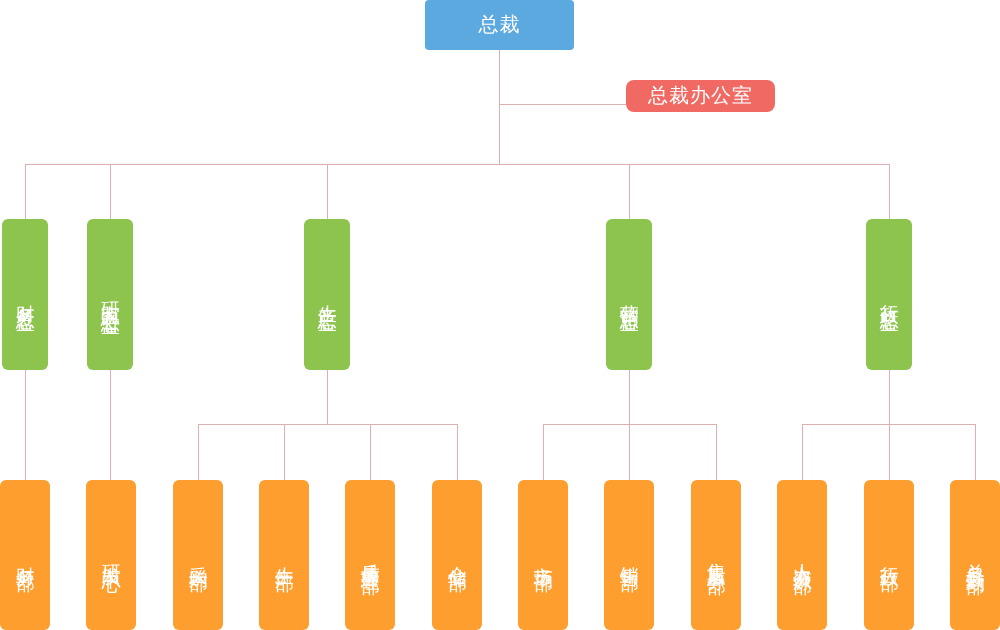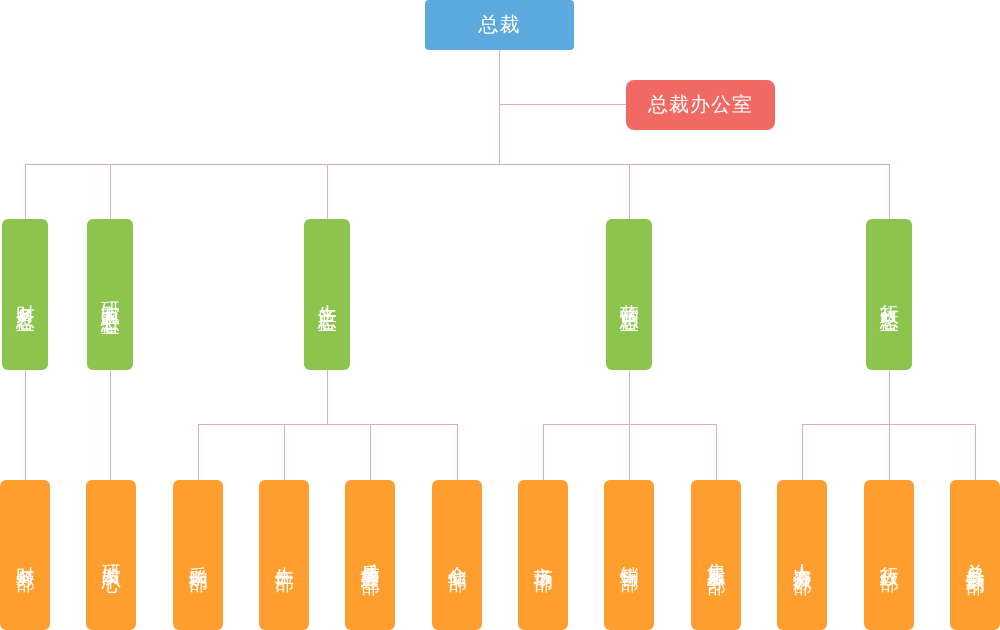--- a/index.html
+++ b/index.html
@@ -96,21 +96,21 @@
   <div class="conn v" style="left:716px; top:424px; height:56px;"></div>
 
   <div class="conn v" style="left:889px; top:370px; height:55px;"></div>
   <div class="conn h" style="left:802px; top:424px; width:173px;"></div>
   <div class="conn v" style="left:802px; top:424px; height:56px;"></div>
   <div class="conn v" style="left:889px; top:424px; height:56px;"></div>
   <div class="conn v" style="left:975px; top:424px; height:56px;"></div>
 
   <div class="node horizontal level-ceo" style="left:425px; top:0px; width:149px; height:50px;">总裁</div>
 
-  <div class="node horizontal level-office" style="left:626px; top:80px; width:149px; height:50px;">总裁办公室</div>
+  <div class="node horizontal level-office" style="left:626px; top:80px; width:149px; height:32px;">总裁办公室</div>
 
   <div class="node vertical level-director" style="left:2px; top:219px; width:46px; height:151px;">财务总监</div>
 
   <div class="node vertical level-director" style="left:87px; top:219px; width:46px; height:151px;">研究中心总监</div>
 
   <div class="node vertical level-director" style="left:304px; top:219px; width:46px; height:151px;">生产总监</div>
 
   <div class="node vertical level-director" style="left:606px; top:219px; width:46px; height:151px;">营销总监</div>
 
   <div class="node vertical level-director" style="left:866px; top:219px; width:46px; height:151px;">行政总监</div>

